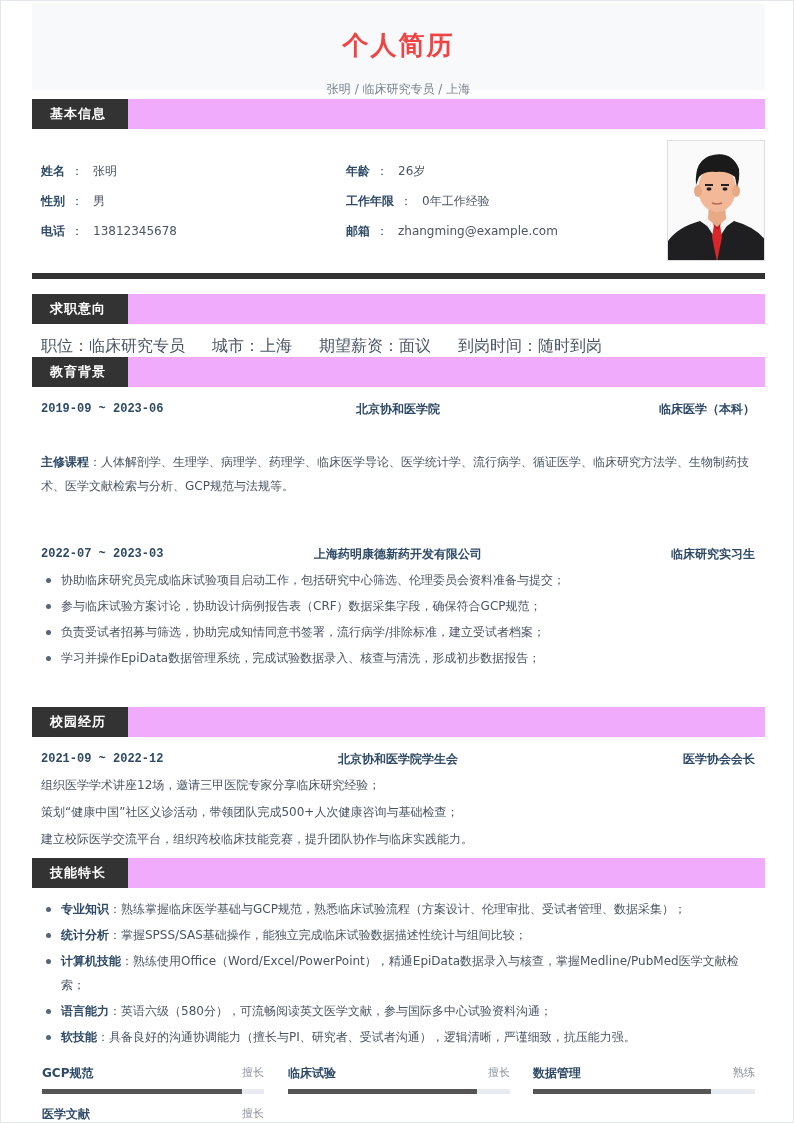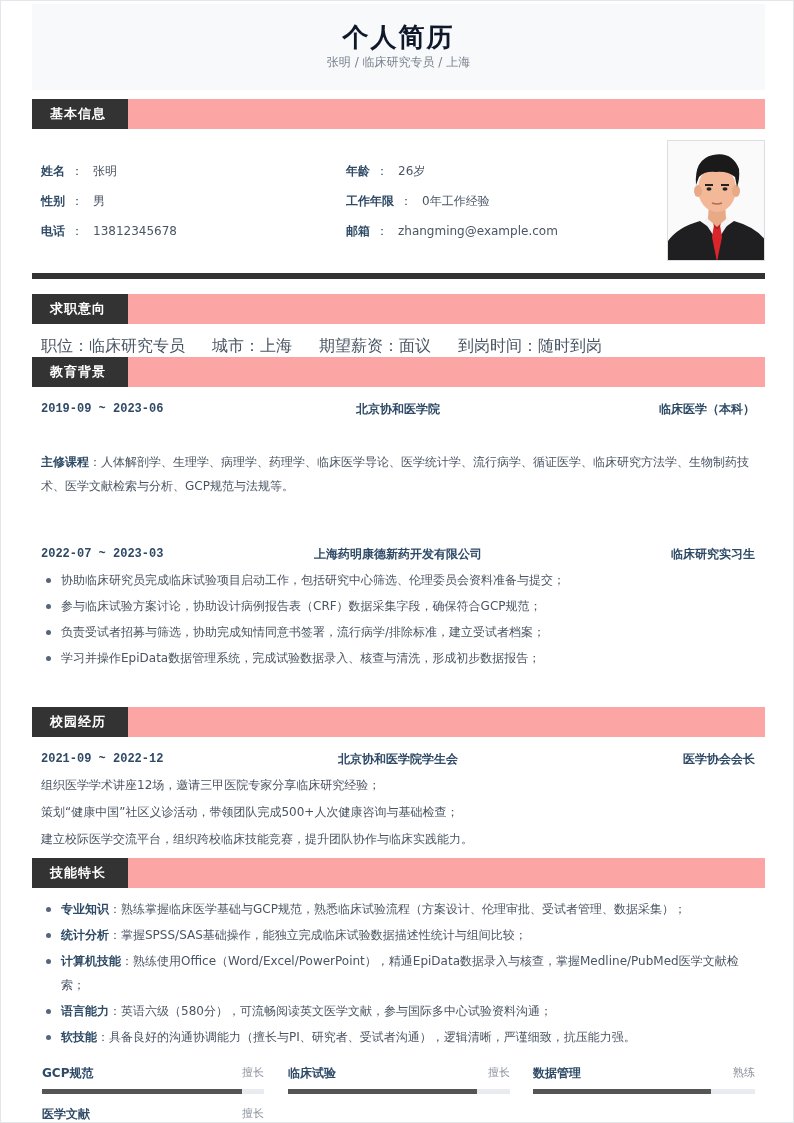--- a/index.html
+++ b/index.html
@@ -1,23 +1,23 @@
 <!DOCTYPE html>
 <html><head>
 <meta charset="utf-8">
 <style>
   * { box-sizing: border-box; margin: 0; padding: 0; }
   html, body { width: 794px; height: 1123px; overflow: hidden; background: #ffffff; }
   body { font-family: "DejaVu Sans", "Liberation Sans", sans-serif; color: #4a5563; font-size: 12px; }
   .page { position: relative; width: 794px; height: 1123px; border: 1px solid #e3e6ea; background: #fff; overflow: hidden; }
   .header { position: absolute; left: 31px; top: 3px; width: 733px; height: 86px; background: #f8f9fb; text-align: center; }
-  .header .title { font-size: 26px; font-weight: bold; color: #0f172a; letter-spacing: 2px; margin-top: 16px; line-height: 34px; }
-  .header .subtitle { font-size: 12px; color: #7a8390; margin-top: 0; line-height: 16px; }
+  .header .title { font-size: 26px; font-weight: bold; color: #ef4444; letter-spacing: 2px; margin-top: 24px; line-height: 34px; }
+  .header .subtitle { font-size: 12px; color: #7a8390; margin-top: 19px; line-height: 16px; }
 
-  .sec-head { position: absolute; left: 31px; width: 733px; height: 30px; background: #fca5a5; }
+  .sec-head { position: absolute; left: 31px; width: 733px; height: 30px; background: #f0abfc; }
   .sec-head .tag { display: inline-block; height: 30px; width: 96px; background: #333; color: #fff; font-weight: bold; font-size: 13px; line-height: 30px; padding-left: 18px; letter-spacing: 1px; }
   .info-row { position: absolute; height: 20px; line-height: 20px; font-size: 12px; white-space: nowrap; }
   .info-row .k { font-weight: bold; color: #2e4a66; }
   .info-row .c { color: #2e4a66; margin: 0 10px 0 6px; }
   .info-row .v { color: #4a5563; }
 
   .photo { position: absolute; left: 666px; top: 139px; width: 98px; height: 121px; border: 1px solid #ddd; background: #fafafa; overflow: hidden; }
 
   .divider { position: absolute; left: 31px; top: 272px; width: 733px; height: 6px; background: #333; }
 

